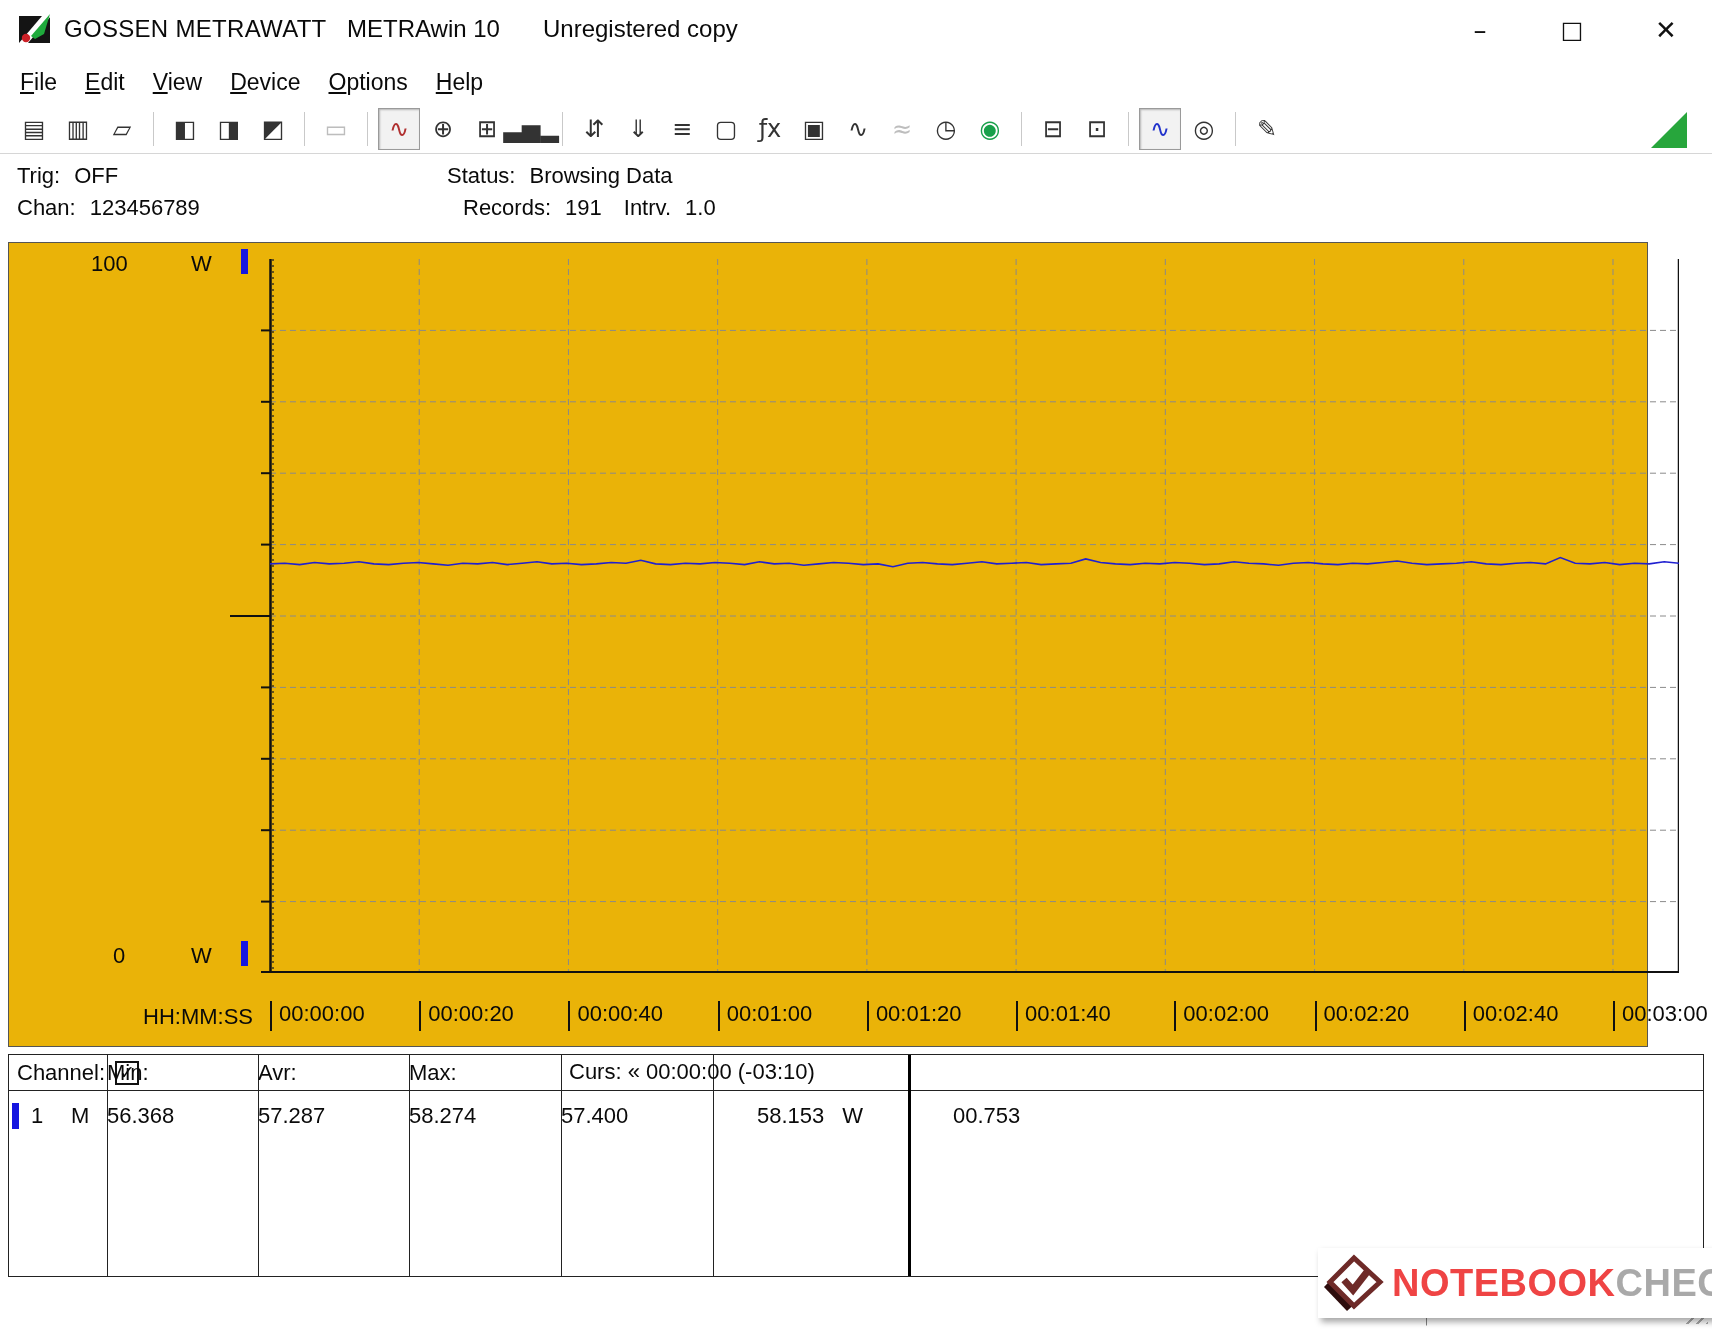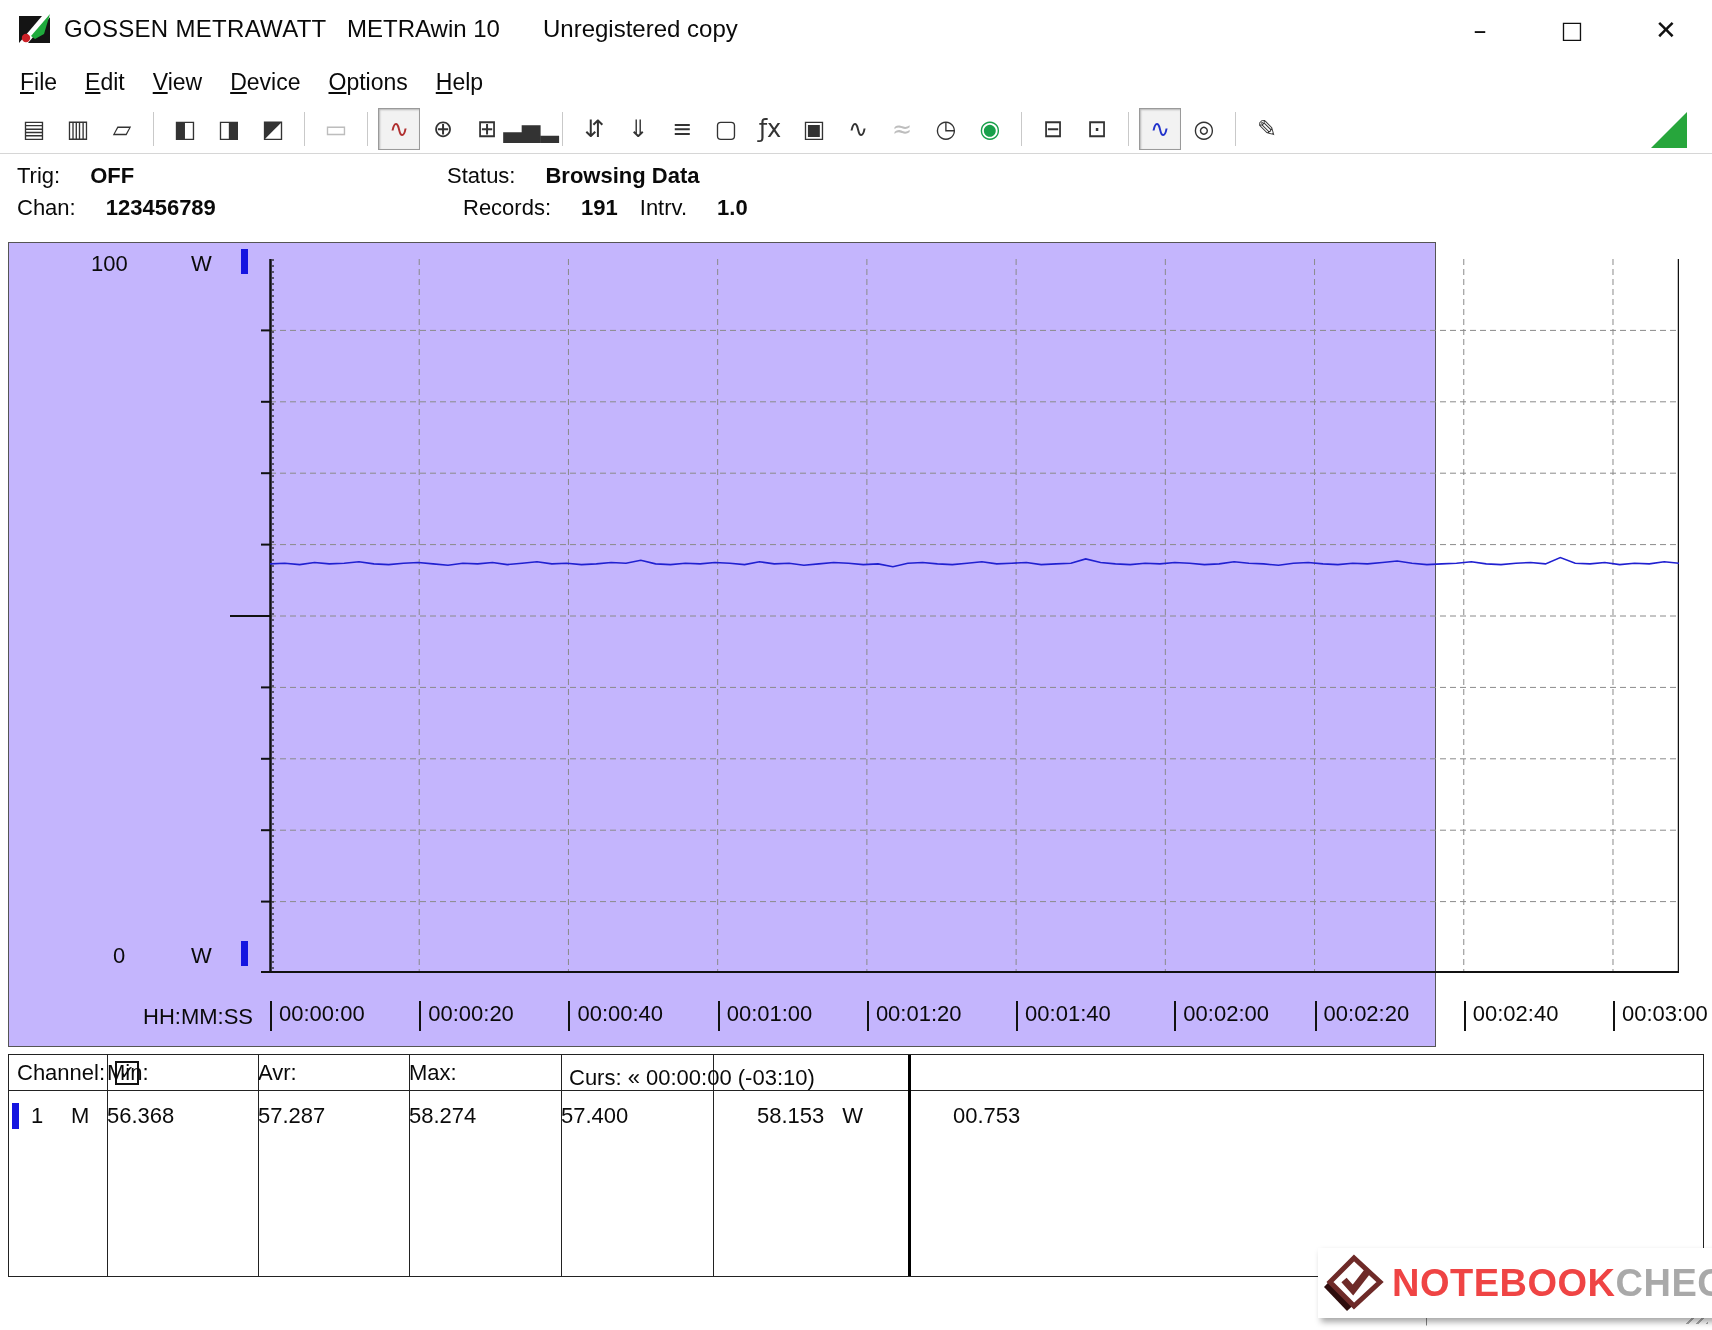--- a/index.html
+++ b/index.html
@@ -37,26 +37,26 @@
   .tb-sep { width:1px; height:34px; background:#c9c9c9; margin:0 9px; }
   .grow-indicator { position:absolute; right:25px; top:8px; width:0; height:0;
                     border-left:36px solid transparent; border-bottom:36px solid #27a63c; }
 
   
   .infobar { position:absolute; left:0; top:153px; width:1712px; height:89px; font-size:22px; }
   .infobar .lbl { display:inline-block; }
   .info-line { position:absolute; white-space:nowrap; }
   .il-trig { left:17px; top:10px; } .il-chan { left:17px; top:42px; }
   .il-status { left:447px; top:10px; } .il-records { left:463px; top:42px; }
-  .info-line .val { margin-left:30px;font-weight:bold; }
+  .info-line .val { margin-left:14px; }
   .il-records .val2lbl { margin-left:22px; }
 
   
-  .chart-panel { position:absolute; left:8px; top:242px; width:1428px; height:805px;
-                 border:1px solid #555; background:#c4b5fd; }
+  .chart-panel { position:absolute; left:8px; top:242px; width:1640px; height:805px;
+                 border:1px solid #555; background:#eab308; }
   .y-label { position:absolute; font-size:22px; }
   .y-top-val { left:82px; top:8px; } .y-top-unit { left:182px; top:8px; }
   .y-bot-val { left:104px; top:700px; } .y-bot-unit { left:182px; top:700px; }
   .chan-marker { position:absolute; width:7px; height:25px; }
   .cm-top { left:232px; top:6px; } .cm-bot { left:232px; top:698px; }
   #plot { position:absolute; left:217px; top:16px; }
   .x-axis-title { position:absolute; left:134px; top:761px; font-size:22px; }
   .x-tick { position:absolute; top:758px; display:flex; align-items:flex-start; font-size:22px; white-space:nowrap; }
   .x-tick i { display:block; width:2px; height:30px; background:#111; margin-right:7px; }
 
@@ -315,21 +315,21 @@
   <div class="dt-sep" style="left:400px"></div>
   <div class="dt-sep" style="left:552px"></div>
   <div class="dt-sep" style="left:704px"></div>
   <div class="dt-sep thick" style="left:899px"></div>
 
   <span class="dt-cell" style="left:8px;top:5px">Channel:</span>
   <div class="checkbox">✓</div>
   <span class="dt-cell center" style="left:98px;top:5px;width:151px">Min:</span>
   <span class="dt-cell center" style="left:249px;top:5px;width:151px">Avr:</span>
   <span class="dt-cell center" style="left:400px;top:5px;width:152px">Max:</span>
-  <span class="dt-cell" style="left:560px;top:10px">Curs: « 00:00:00 (-03:10)</span>
+  <span class="dt-cell" style="left:560px;top:4px">Curs: « 00:00:00 (-03:10)</span>
 
   <div class="row-marker" id="row-marker" style="background: rgb(21, 21, 224);"></div>
   <span class="dt-cell" style="left:22px;top:48px">1</span>
   <span class="dt-cell" style="left:62px;top:48px">M</span>
   <span class="dt-cell center" style="left:98px;top:48px;width:151px">56.368</span>
   <span class="dt-cell center" style="left:249px;top:48px;width:151px">57.287</span>
   <span class="dt-cell center" style="left:400px;top:48px;width:152px">58.274</span>
   <span class="dt-cell center" style="left:552px;top:48px;width:152px">57.400</span>
   <div class="dt-cell curs-b-cell" style="left:704px;top:48px;width:194px">
     <span>58.153</span>

